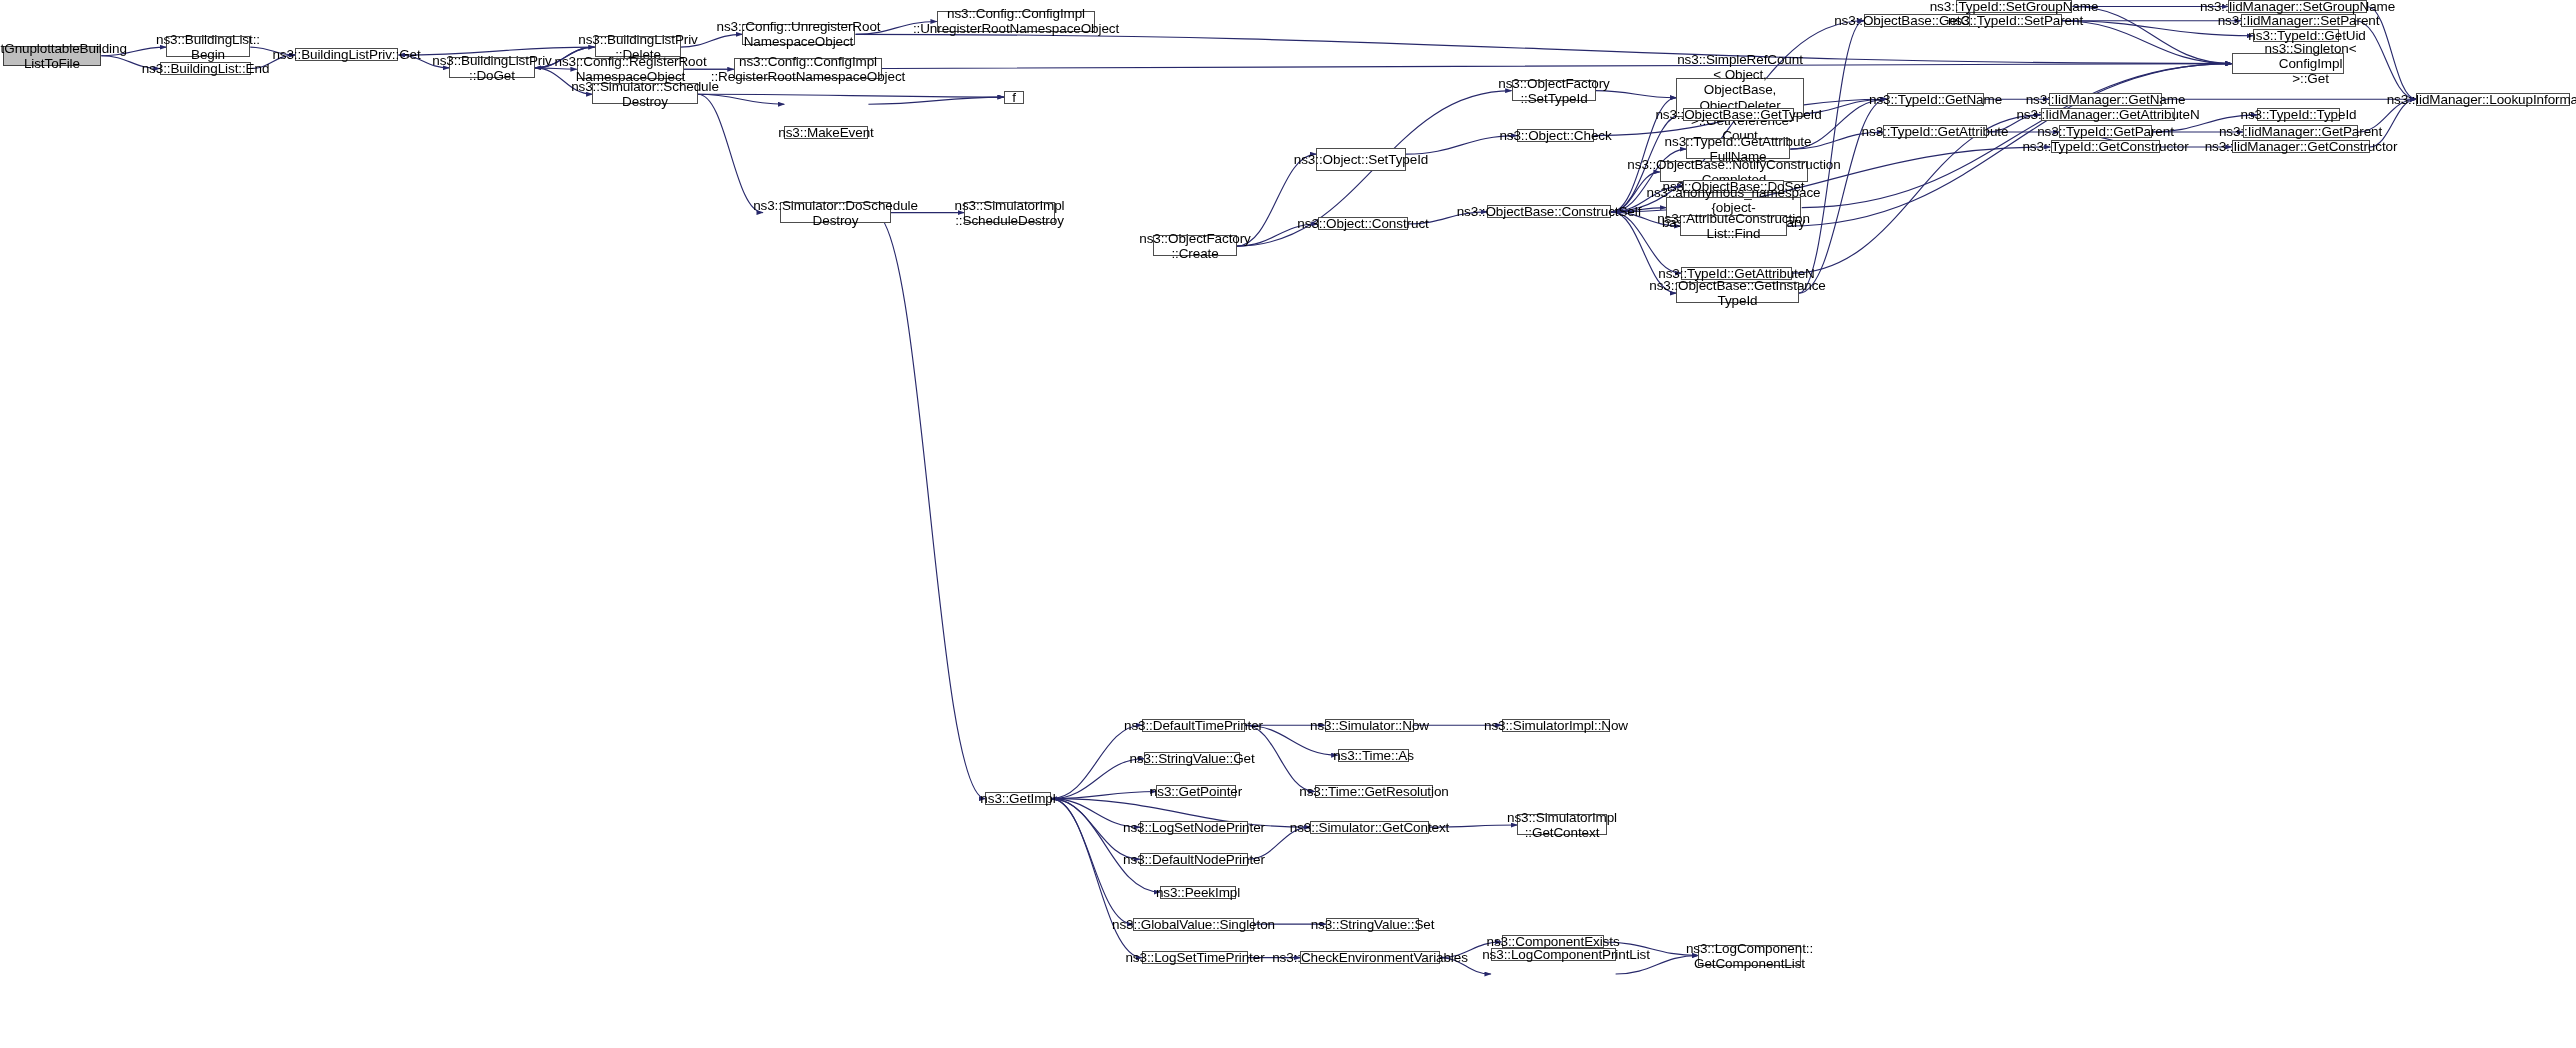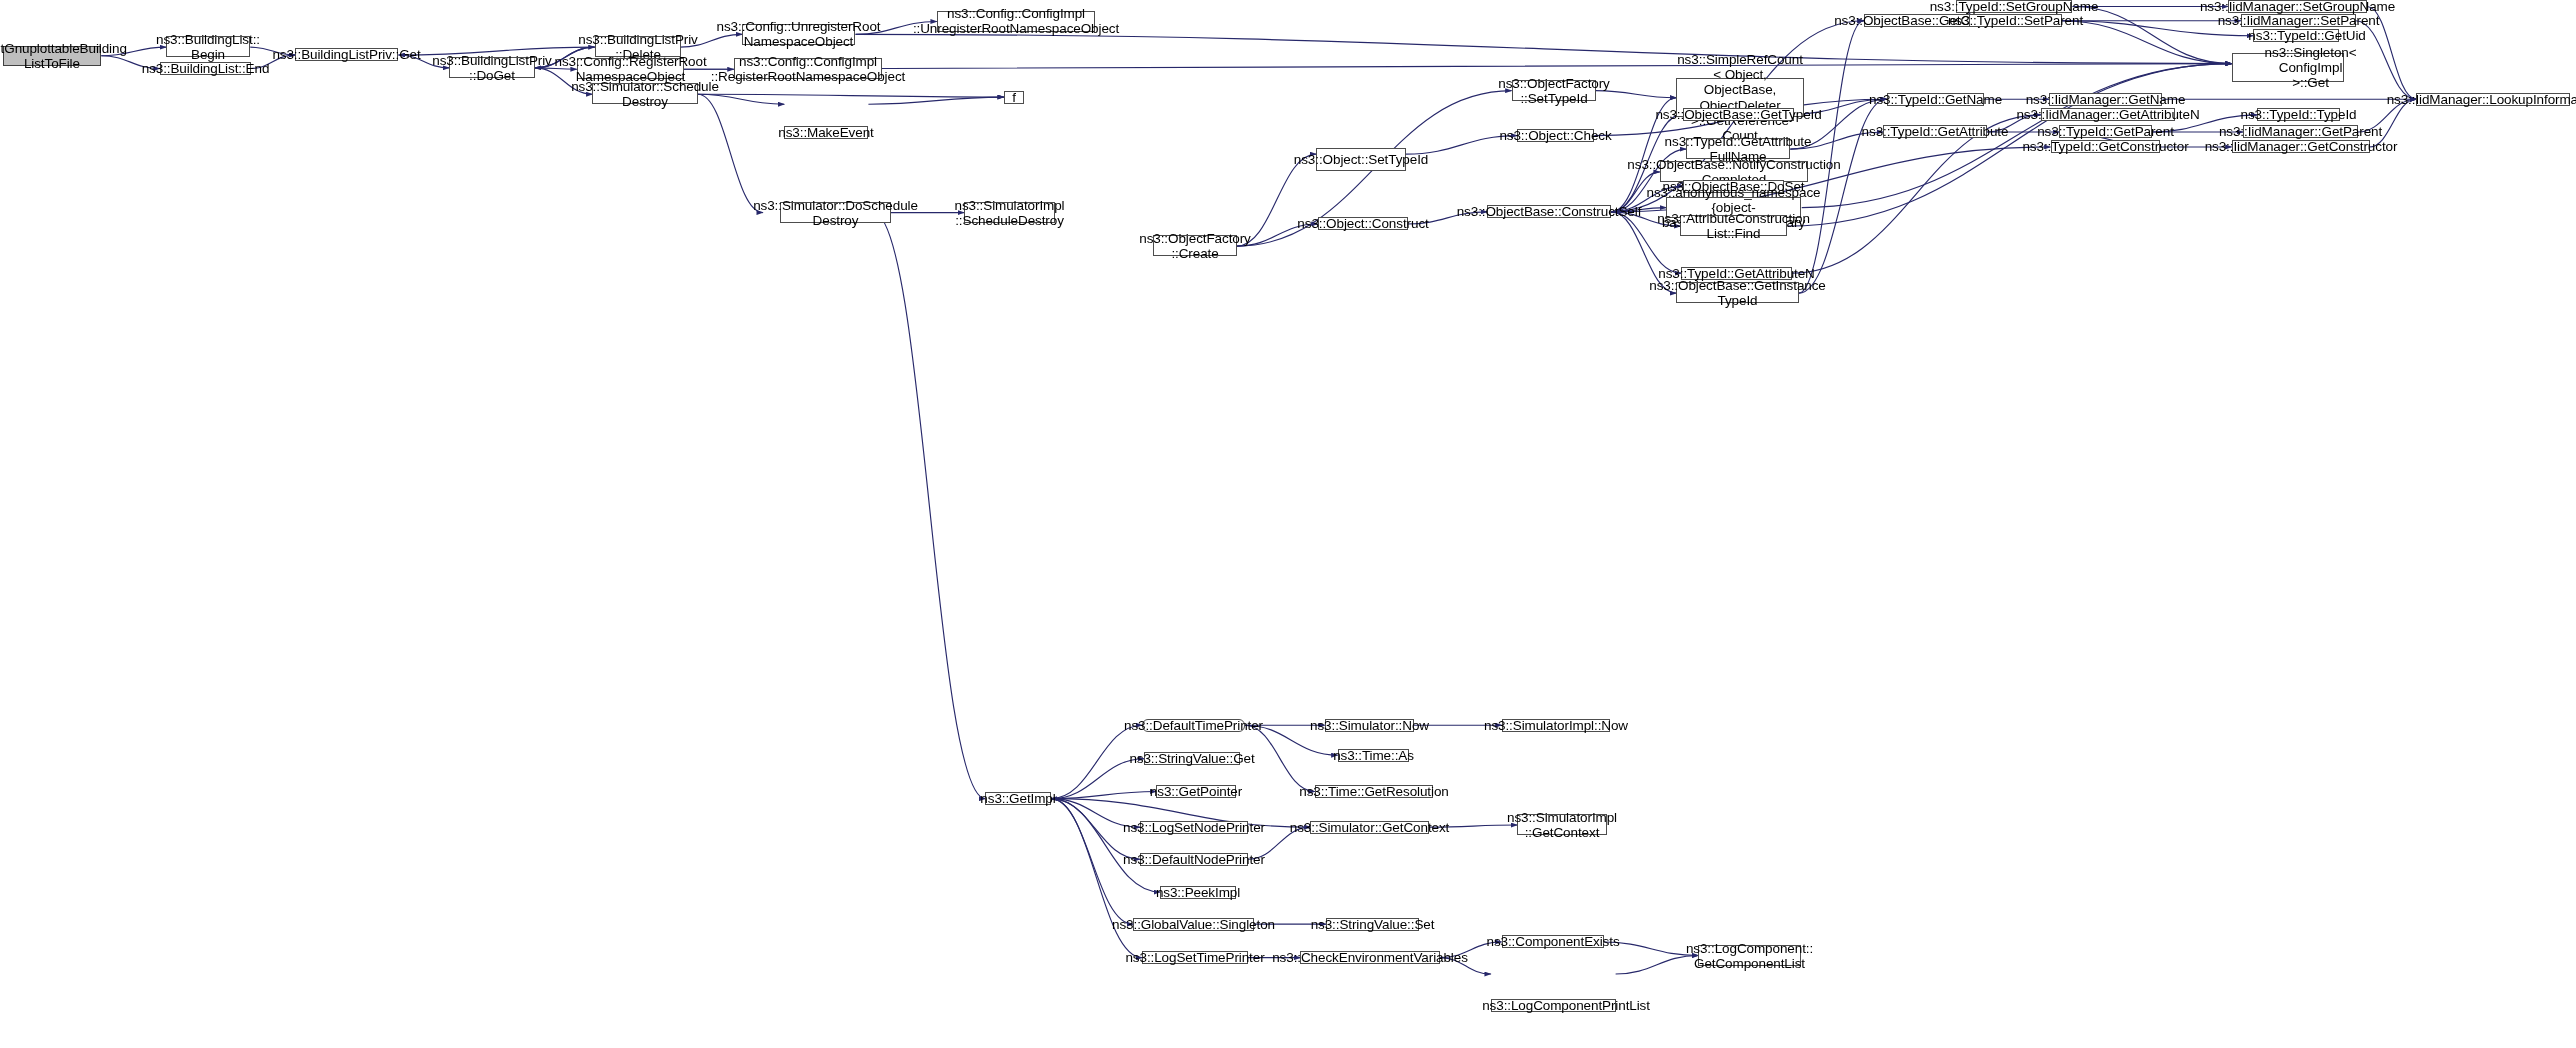--- a/index.html
+++ b/index.html
@@ -184,47 +184,47 @@
       <div class="node" style="left: 1676px; top: 282px; width: 123px; height: 21.4px;">ns3::ObjectBase::GetInstance
 TypeId</div>
       <div class="node" style="left: 1887px; top: 93px; width: 97px; height: 13px;">ns3::TypeId::GetName</div>
       <div class="node" style="left: 1883px; top: 125px; width: 104px; height: 13px;">ns3::TypeId::GetAttribute</div>
       <div class="node" style="left: 1864px; top: 14.3px; width: 119px; height: 13px;">ns3::ObjectBase::GetObjectIid</div>
       <div class="node" style="left: 1956px; top: 0px; width: 116px; height: 13px;">ns3::TypeId::SetGroupName</div>
       <div class="node" style="left: 1969px; top: 14.3px; width: 93px; height: 13px;">ns3::TypeId::SetParent</div>
       <div class="node" style="left: 2228px; top: 0px; width: 139px; height: 13px;">ns3::IidManager::SetGroupName</div>
       <div class="node" style="left: 2241px; top: 14.3px; width: 115px; height: 13px;">ns3::IidManager::SetParent</div>
       <div class="node" style="left: 2253px; top: 29px; width: 86px; height: 13px; padding-left: 25px;">ns3::TypeId::GetUid</div>
-      <div class="node" style="left: 2232px; top: 53px; width: 112px; height: 29px; padding-left: 48px;">ns3::Singleton&lt; ConfigImpl
+      <div class="node" style="left: 2232px; top: 53px; width: 112px; height: 21px; padding-left: 48px;">ns3::Singleton&lt; ConfigImpl
 &gt;::Get</div>
       <div class="node" style="left: 2049px; top: 93px; width: 113px; height: 13px;">ns3::IidManager::GetName</div>
       <div class="node" style="left: 2041px; top: 108px; width: 134px; height: 13px;">ns3::IidManager::GetAttributeN</div>
       <div class="node" style="left: 2059px; top: 125px; width: 93px; height: 13px;">ns3::TypeId::GetParent</div>
       <div class="node" style="left: 2051px; top: 140px; width: 109px; height: 13px;">ns3::TypeId::GetConstructor</div>
       <div class="node" style="left: 2257px; top: 108px; width: 83px; height: 13px;">ns3::TypeId::TypeId</div>
       <div class="node" style="left: 2243px; top: 125px; width: 115px; height: 13px;">ns3::IidManager::GetParent</div>
       <div class="node" style="left: 2232px; top: 140px; width: 138px; height: 13px;">ns3::IidManager::GetConstructor</div>
       <div class="node" style="left: 2416px; top: 93px; width: 154px; height: 13px;">ns3::IidManager::LookupInformation</div>
       <div class="node" style="left: 985px; top: 792px; width: 66px; height: 13px;">ns3::GetImpl</div>
-      <div class="node" style="left: 1142px; top: 719px; width: 103px; height: 13px; border-radius: 6px;">ns3::DefaultTimePrinter</div>
+      <div class="node" style="left: 1142px; top: 719px; width: 103px; height: 13px;">ns3::DefaultTimePrinter</div>
       <div class="node" style="left: 1325px; top: 719px; width: 89px; height: 13px;">ns3::Simulator::Now</div>
       <div class="node" style="left: 1502px; top: 719px; width: 108px; height: 13px;">ns3::SimulatorImpl::Now</div>
       <div class="node" style="left: 1144px; top: 752px; width: 96px; height: 13px;">ns3::StringValue::Get</div>
       <div class="node" style="left: 1338px; top: 749px; width: 71px; height: 13px;">ns3::Time::As</div>
       <div class="node" style="left: 1156px; top: 785px; width: 80px; height: 13px;">ns3::GetPointer</div>
       <div class="node" style="left: 1315px; top: 785px; width: 118px; height: 13px;">ns3::Time::GetResolution</div>
       <div class="node" style="left: 1140px; top: 821px; width: 108px; height: 13px;">ns3::LogSetNodePrinter</div>
       <div class="node" style="left: 1310px; top: 821px; width: 119px; height: 13px;">ns3::Simulator::GetContext</div>
       <div class="node" style="left: 1517px; top: 814px; width: 90px; height: 21.4px;">ns3::SimulatorImpl
 ::GetContext</div>
       <div class="node" style="left: 1140px; top: 853px; width: 108px; height: 13px;">ns3::DefaultNodePrinter</div>
       <div class="node" style="left: 1160px; top: 886px; width: 76px; height: 13px;">ns3::PeekImpl</div>
       <div class="node" style="left: 1133px; top: 918px; width: 121px; height: 13px;">ns3::GlobalValue::Singleton</div>
       <div class="node" style="left: 1326px; top: 918px; width: 93px; height: 13px;">ns3::StringValue::Set</div>
       <div class="node" style="left: 1142px; top: 951px; width: 106px; height: 13px;">ns3::LogSetTimePrinter</div>
       <div class="node" style="left: 1300px; top: 951px; width: 140px; height: 13px;">ns3::CheckEnvironmentVariables</div>
       <div class="node" style="left: 1502px; top: 935px; width: 102px; height: 13px;">ns3::ComponentExists</div>
-      <div class="node" style="left: 1491px; top: 999px; width: 125px; height: 13px; padding-left: 28px;">ns3::LogComponentPrintList</div>
+      <div class="node" style="left: 1491px; top: 948px; width: 125px; height: 13px; padding-left: 28px;">ns3::LogComponentPrintList</div>
       <div class="node" style="left: 1698px; top: 945px; width: 103px; height: 21.4px;">ns3::LogComponent::
 GetComponentList</div>
     </div>
 </div>
 
 
 </body></html>

